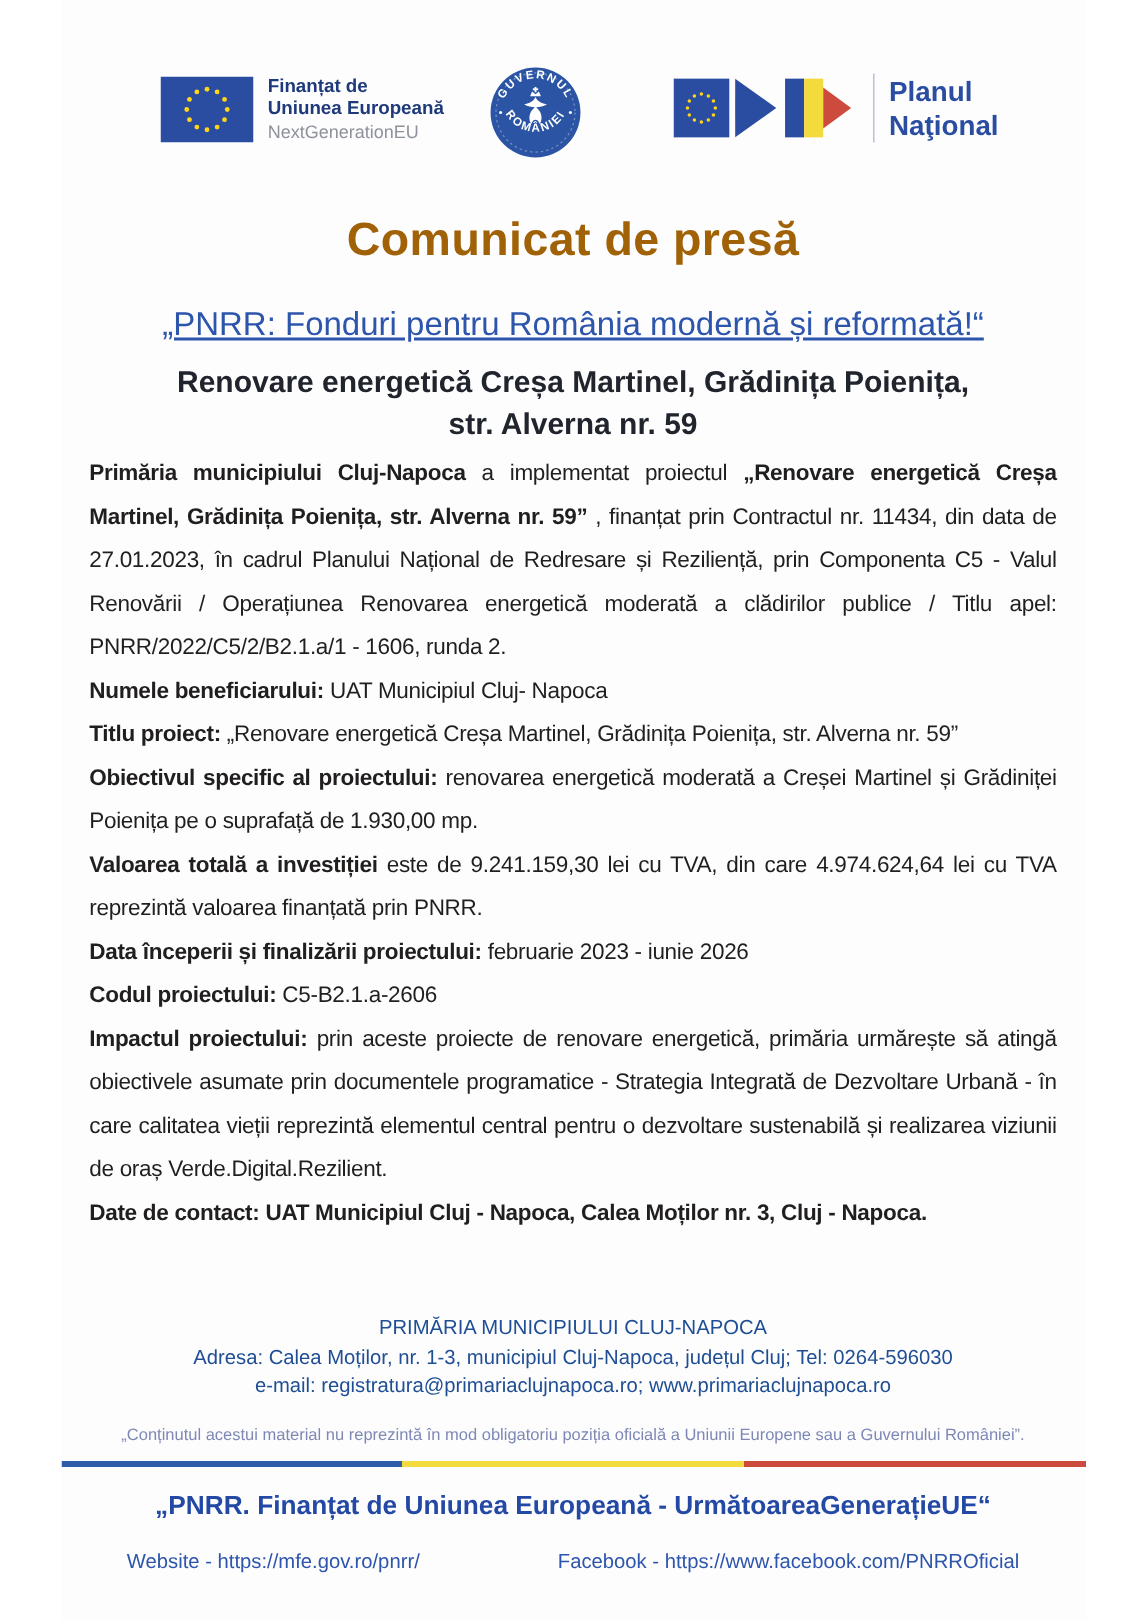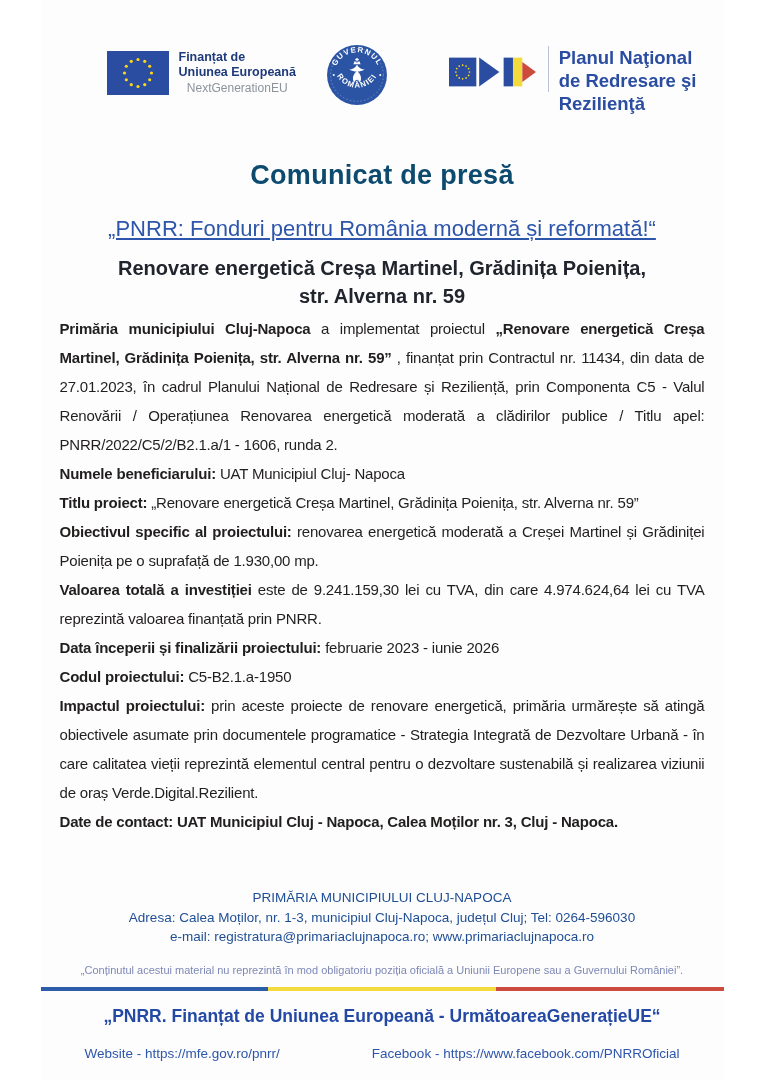--- a/index.html
+++ b/index.html
@@ -10,28 +10,28 @@
     background:#fdfdfe;
     overflow:hidden;
     font-family:"Liberation Sans","DejaVu Sans",sans-serif;
     color:#211e1e;
   }
   
   .logo-row{position:relative;height:72px;margin-top:44px;}
   .eu-logo{position:absolute;left:66px;top:6px;display:flex;align-items:center;gap:10px;}
   .eu-logo .txt{display:flex;flex-direction:column;line-height:15px;}
   .eu-logo .txt .b{font-size:12.5px;font-weight:bold;color:#1f3a7a;}
-  .eu-logo .txt .g{font-size:12px;color:#8d929b;margin-top:1px;text-align:center;}
+  .eu-logo .txt .g{font-size:12px;color:#8d929b;margin-top:1px;}
   .gov-seal{position:absolute;left:285px;top:0;}
-  .pnrr-logo{position:absolute;left:408px;top:2px;display:flex;align-items:flex-start;}
+  .pnrr-logo{position:absolute;left:408px;top:2px;display:flex;align-items:center;}
   .pnrr-logo .divider{width:1px;height:46px;background:#b9c2d9;margin:0 10px 0 6px;}
   .pnrr-logo .txt{display:flex;flex-direction:column;line-height:23px;}
   .pnrr-logo .txt span{font-size:18.5px;font-weight:bold;color:#2a4da1;}
   
-  .title{margin-top:44px;text-align:center;font-size:27px;font-weight:bold;color:#0c4a6e;letter-spacing:.3px;}
+  .title{margin-top:26px;text-align:center;font-size:31px;font-weight:bold;color:#a16207;letter-spacing:.3px;}
   .subtitle{margin-top:25px;text-align:center;font-size:22px;color:#2d55ab;text-decoration:underline;}
   .project-heading{margin-top:12px;text-align:center;font-size:20px;font-weight:bold;color:#20242c;line-height:28px;}
   
   .body-text{width:645px;margin:4px auto 0 auto;font-size:15px;line-height:29px;letter-spacing:-0.2px;min-height:552px;}
   .body-text p{margin:0;text-align:justify;}
   .body-text .lbl{font-weight:bold;}
   
   .contact-block{margin-top:22px;text-align:center;color:#1f4e94;line-height:19.5px;}
   .contact-block .org{font-size:13.5px;}
   .contact-block .line{font-size:13.5px;}
@@ -119,40 +119,39 @@
             <circle cx="14.25" cy="17.77" r="1.2" fill="#ffd617"></circle>
           </g>
         <polygon points="42,6 42,46 70,26" fill="#2a4da1"></polygon>
         <rect x="76" y="6" width="13" height="40" fill="#2a4da1"></rect>
         <rect x="89" y="6" width="13" height="40" fill="#f4db3d"></rect>
         <polygon points="102,12 102,40 121,26" fill="#cd4b3d"></polygon>
       </svg>
       <div class="divider"></div>
       <div class="txt">
         <span>Planul Naţional</span>
-        <span>de Redresare şi Rezilienţă</span>
       </div>
     </div>
   </div>
 
   <div class="title">Comunicat de presă</div>
   <div class="subtitle">„PNRR: Fonduri pentru România modernă și reformată!“</div>
   <div class="project-heading">
     <div>Renovare energetică Creșa Martinel, Grădinița Poienița,</div>
     <div>str. Alverna nr. 59</div>
   </div>
 
   <div class="body-text">
     <p><span class="lbl">Primăria municipiului Cluj-Napoca</span><span> a implementat proiectul </span><span class="lbl">„Renovare energetică Creșa Martinel, Grădinița Poienița, str. Alverna nr. 59”</span><span> , finanțat prin Contractul nr. 11434, din data de 27.01.2023, în cadrul Planului Național de Redresare și Reziliență, prin Componenta C5 - Valul Renovării / Operațiunea Renovarea energetică moderată a clădirilor publice / Titlu apel: PNRR/2022/C5/2/B2.1.a/1 - 1606, runda 2.</span></p>
     <p><span class="lbl">Numele beneficiarului:</span><span> UAT Municipiul Cluj- Napoca</span></p>
     <p><span class="lbl">Titlu proiect:</span><span> „Renovare energetică Creșa Martinel, Grădinița Poienița, str. Alverna nr. 59”</span></p>
     <p><span class="lbl">Obiectivul specific al proiectului:</span><span> renovarea energetică moderată a Creșei Martinel și Grădiniței Poienița pe o suprafață de 1.930,00 mp.</span></p>
     <p><span class="lbl">Valoarea totală a investiției</span><span> este de 9.241.159,30 lei cu TVA, din care 4.974.624,64 lei cu TVA reprezintă valoarea finanțată prin PNRR.</span></p>
     <p><span class="lbl">Data începerii și finalizării proiectului:</span><span> februarie 2023 - iunie 2026</span></p>
-    <p><span class="lbl">Codul proiectului:</span><span> C5-B2.1.a-1950</span></p>
+    <p><span class="lbl">Codul proiectului:</span><span> C5-B2.1.a-2606</span></p>
     <p><span class="lbl">Impactul proiectului:</span><span> prin aceste proiecte de renovare energetică, primăria urmărește să atingă obiectivele asumate prin documentele programatice - Strategia Integrată de Dezvoltare Urbană - în care calitatea vieții reprezintă elementul central pentru o dezvoltare sustenabilă și realizarea viziunii de oraș Verde.Digital.Rezilient.</span></p>
     <p><span class="lbl">Date de contact: UAT Municipiul Cluj - Napoca, Calea Moților nr. 3, Cluj - Napoca.</span></p>
   </div>
 
   <div class="contact-block">
     <div class="org">PRIMĂRIA MUNICIPIULUI CLUJ-NAPOCA</div>
     <div class="line">Adresa: Calea Moților, nr. 1-3, municipiul Cluj-Napoca, județul Cluj; Tel: 0264-596030</div>
     <div class="line">e-mail: registratura@primariaclujnapoca.ro; www.primariaclujnapoca.ro</div>
   </div>
 

